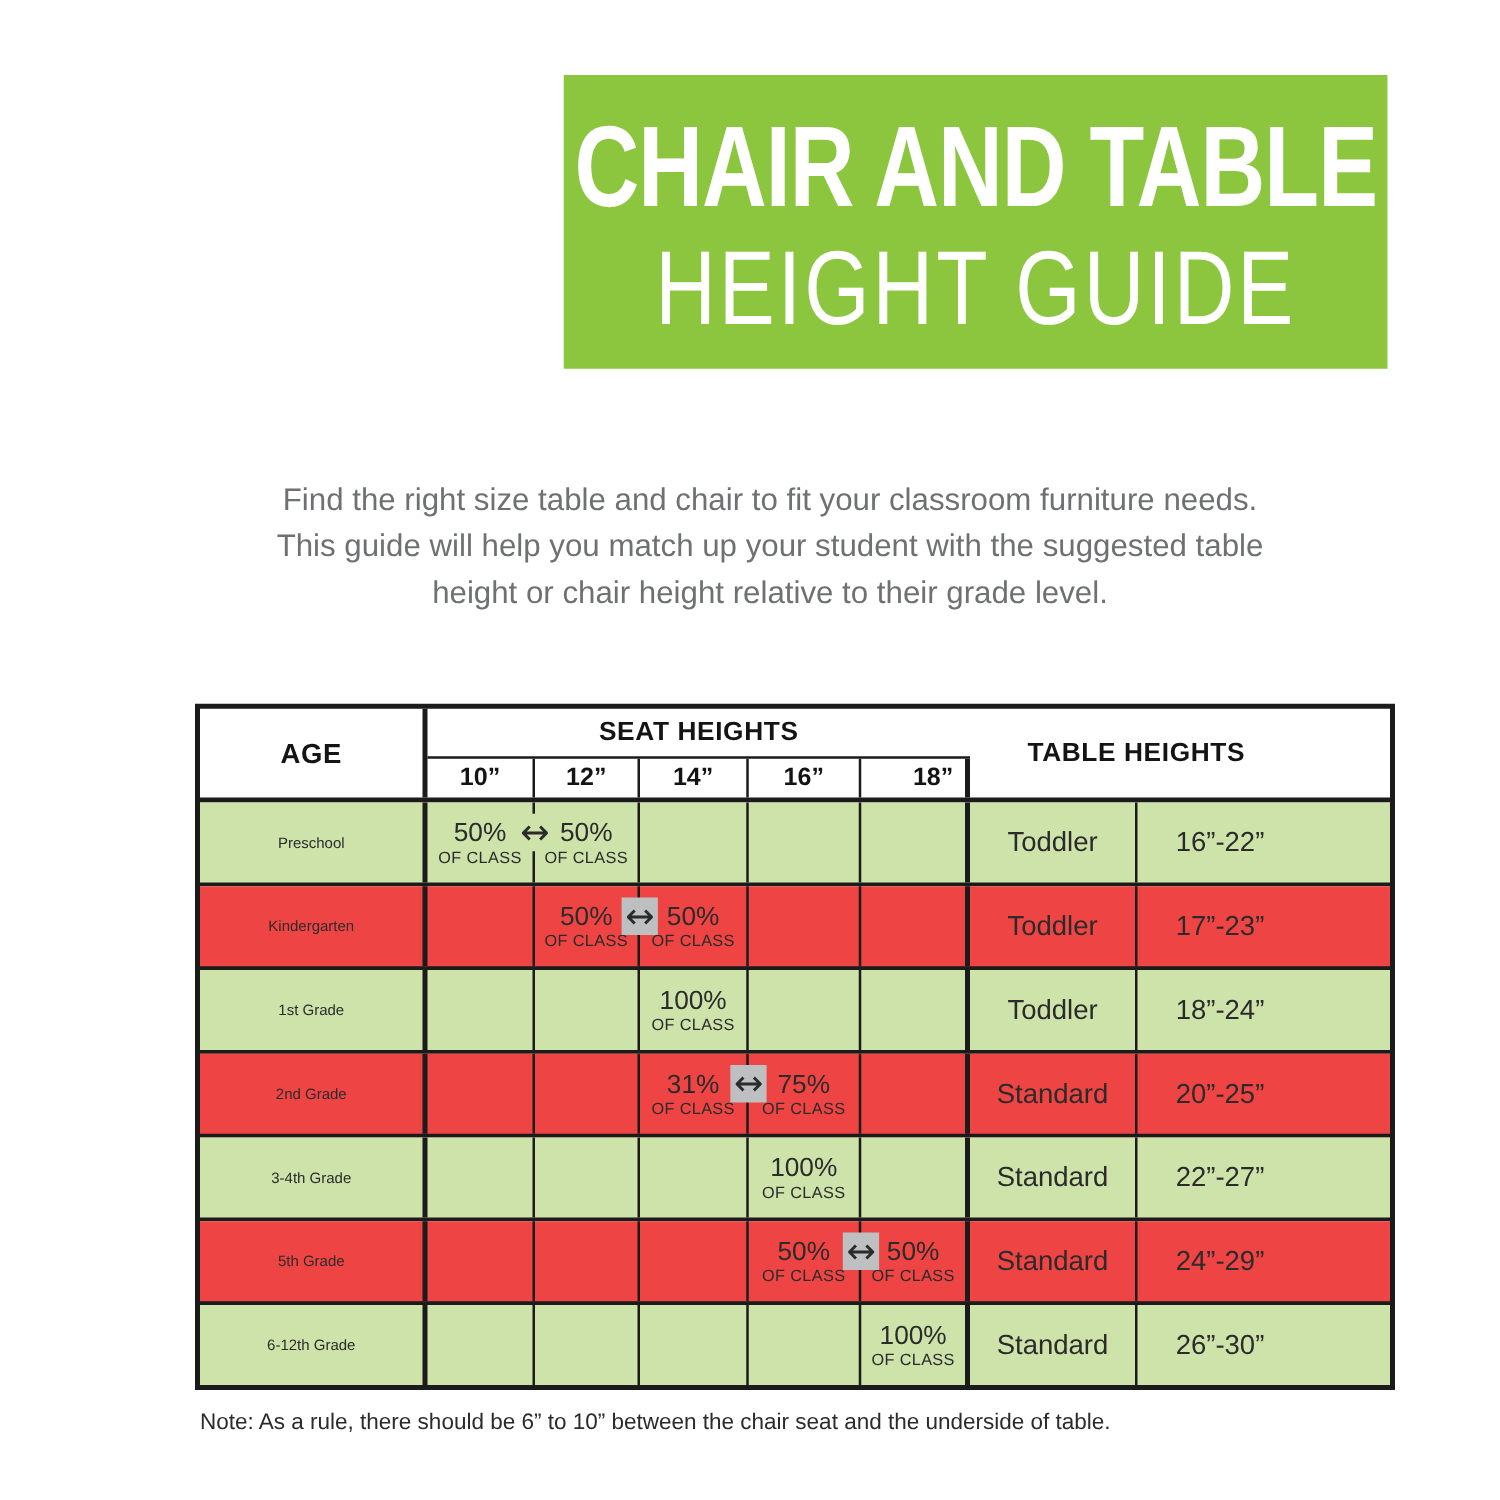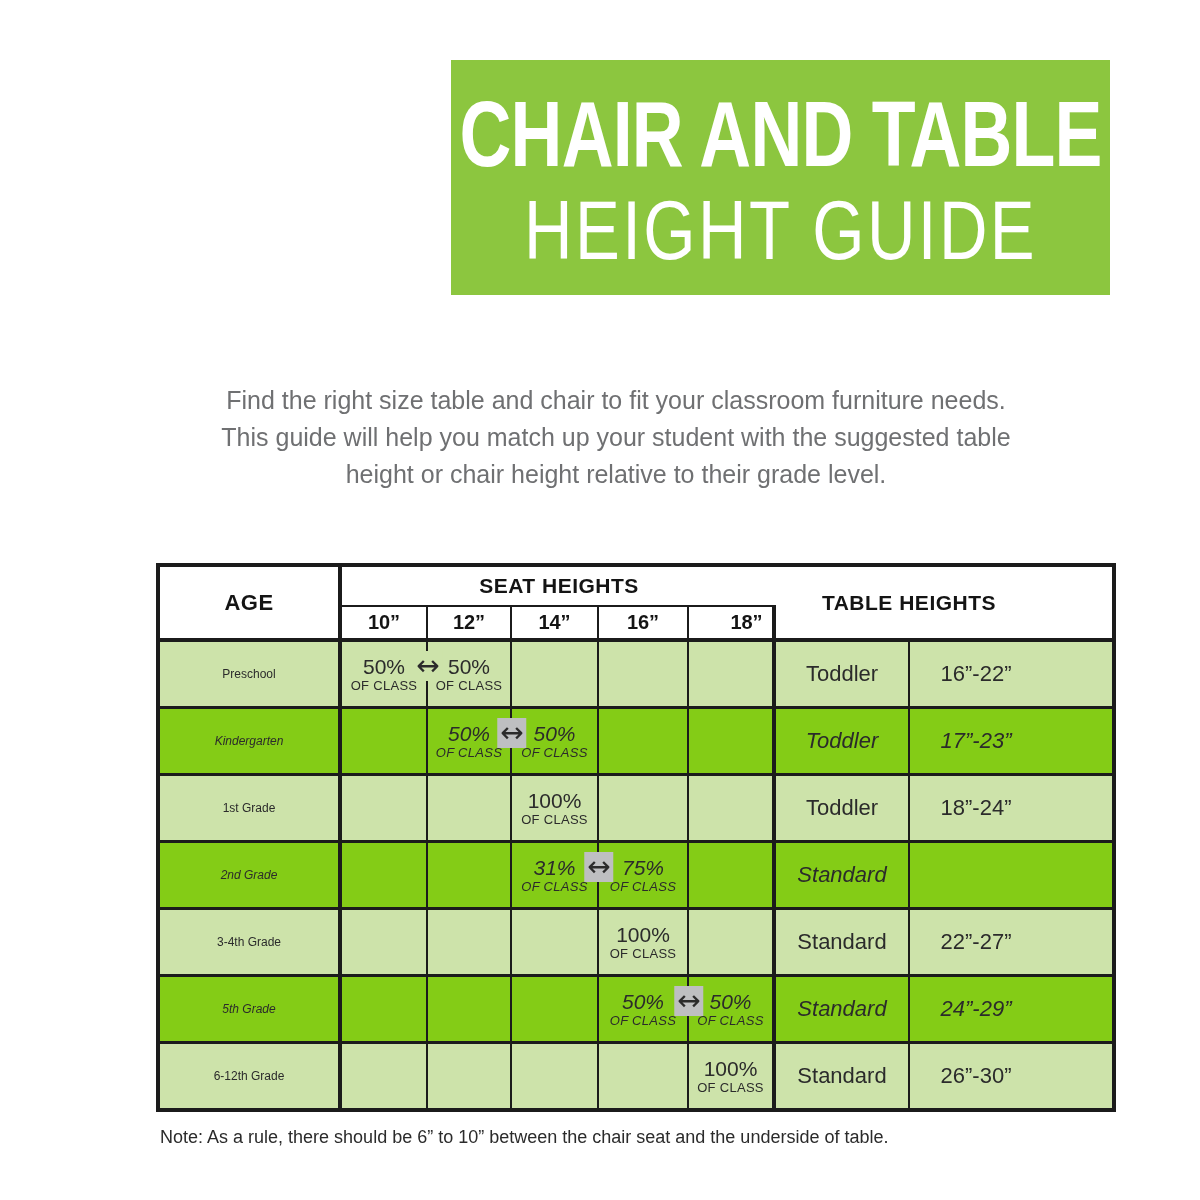--- a/index.html
+++ b/index.html
@@ -45,21 +45,21 @@
   .hc.sz{grid-row:2;font-size:20px;border-right:2px solid #1b1b1b;}
   .hc.sz1{grid-column:2;} .hc.sz2{grid-column:3;} .hc.sz3{grid-column:4;}
   .hc.sz4{grid-column:5;} .hc.sz5{grid-column:6;border-right:4px solid #1b1b1b;padding-left:32px;}
   .trow{
     display:grid;
     grid-template-columns:182px 86px 84px 87px 90px 87px 134px 132px;
     height:64px;position:relative;border-bottom:3px solid #1b1b1b;
   }
   .trow.last{border-bottom:none;}
   .tone-green{background:#CDE3AA;}
-  .tone-gray{background:#84cc16;font-style:italic;}
+  .tone-gray{background:#ef4444;}
   .trow .c{display:flex;flex-direction:column;align-items:center;justify-content:center;
     box-sizing:border-box;color:#2b2b2b;}
   .c.age{border-right:4px solid #1b1b1b;font-size:12px;}
   .c.s10,.c.s12,.c.s14,.c.s16{border-right:2px solid #1b1b1b;}
   .c.s18{border-right:4px solid #1b1b1b;}
   .c.ttype{border-right:2px solid #1b1b1b;font-size:22px;}
   .c.trange{font-size:22px;}
   .pct{font-size:21px;line-height:24px;color:#2b2b2b;}
   .ofclass{font-size:13px;line-height:14px;letter-spacing:.3px;color:#2b2b2b;}
   .arrow{
@@ -161,20 +161,21 @@
     <div class="c s14">
       <span class="pct">31%</span>
       <span class="ofclass">OF CLASS</span>
     </div>
     <div class="c s16">
       <span class="pct">75%</span>
       <span class="ofclass">OF CLASS</span>
     </div>
     <div class="c s18"></div>
     <div class="c ttype">Standard</div>
+    <div class="c trange">20”-25”</div>
     <span class="arrow p-14-16">↔</span>
   </div>
 
   <div class="trow tone-green">
     <div class="c age">3-4th Grade</div>
     <div class="c s10"></div>
     <div class="c s12"></div>
     <div class="c s14"></div>
     <div class="c s16">
       <span class="pct">100%</span>

